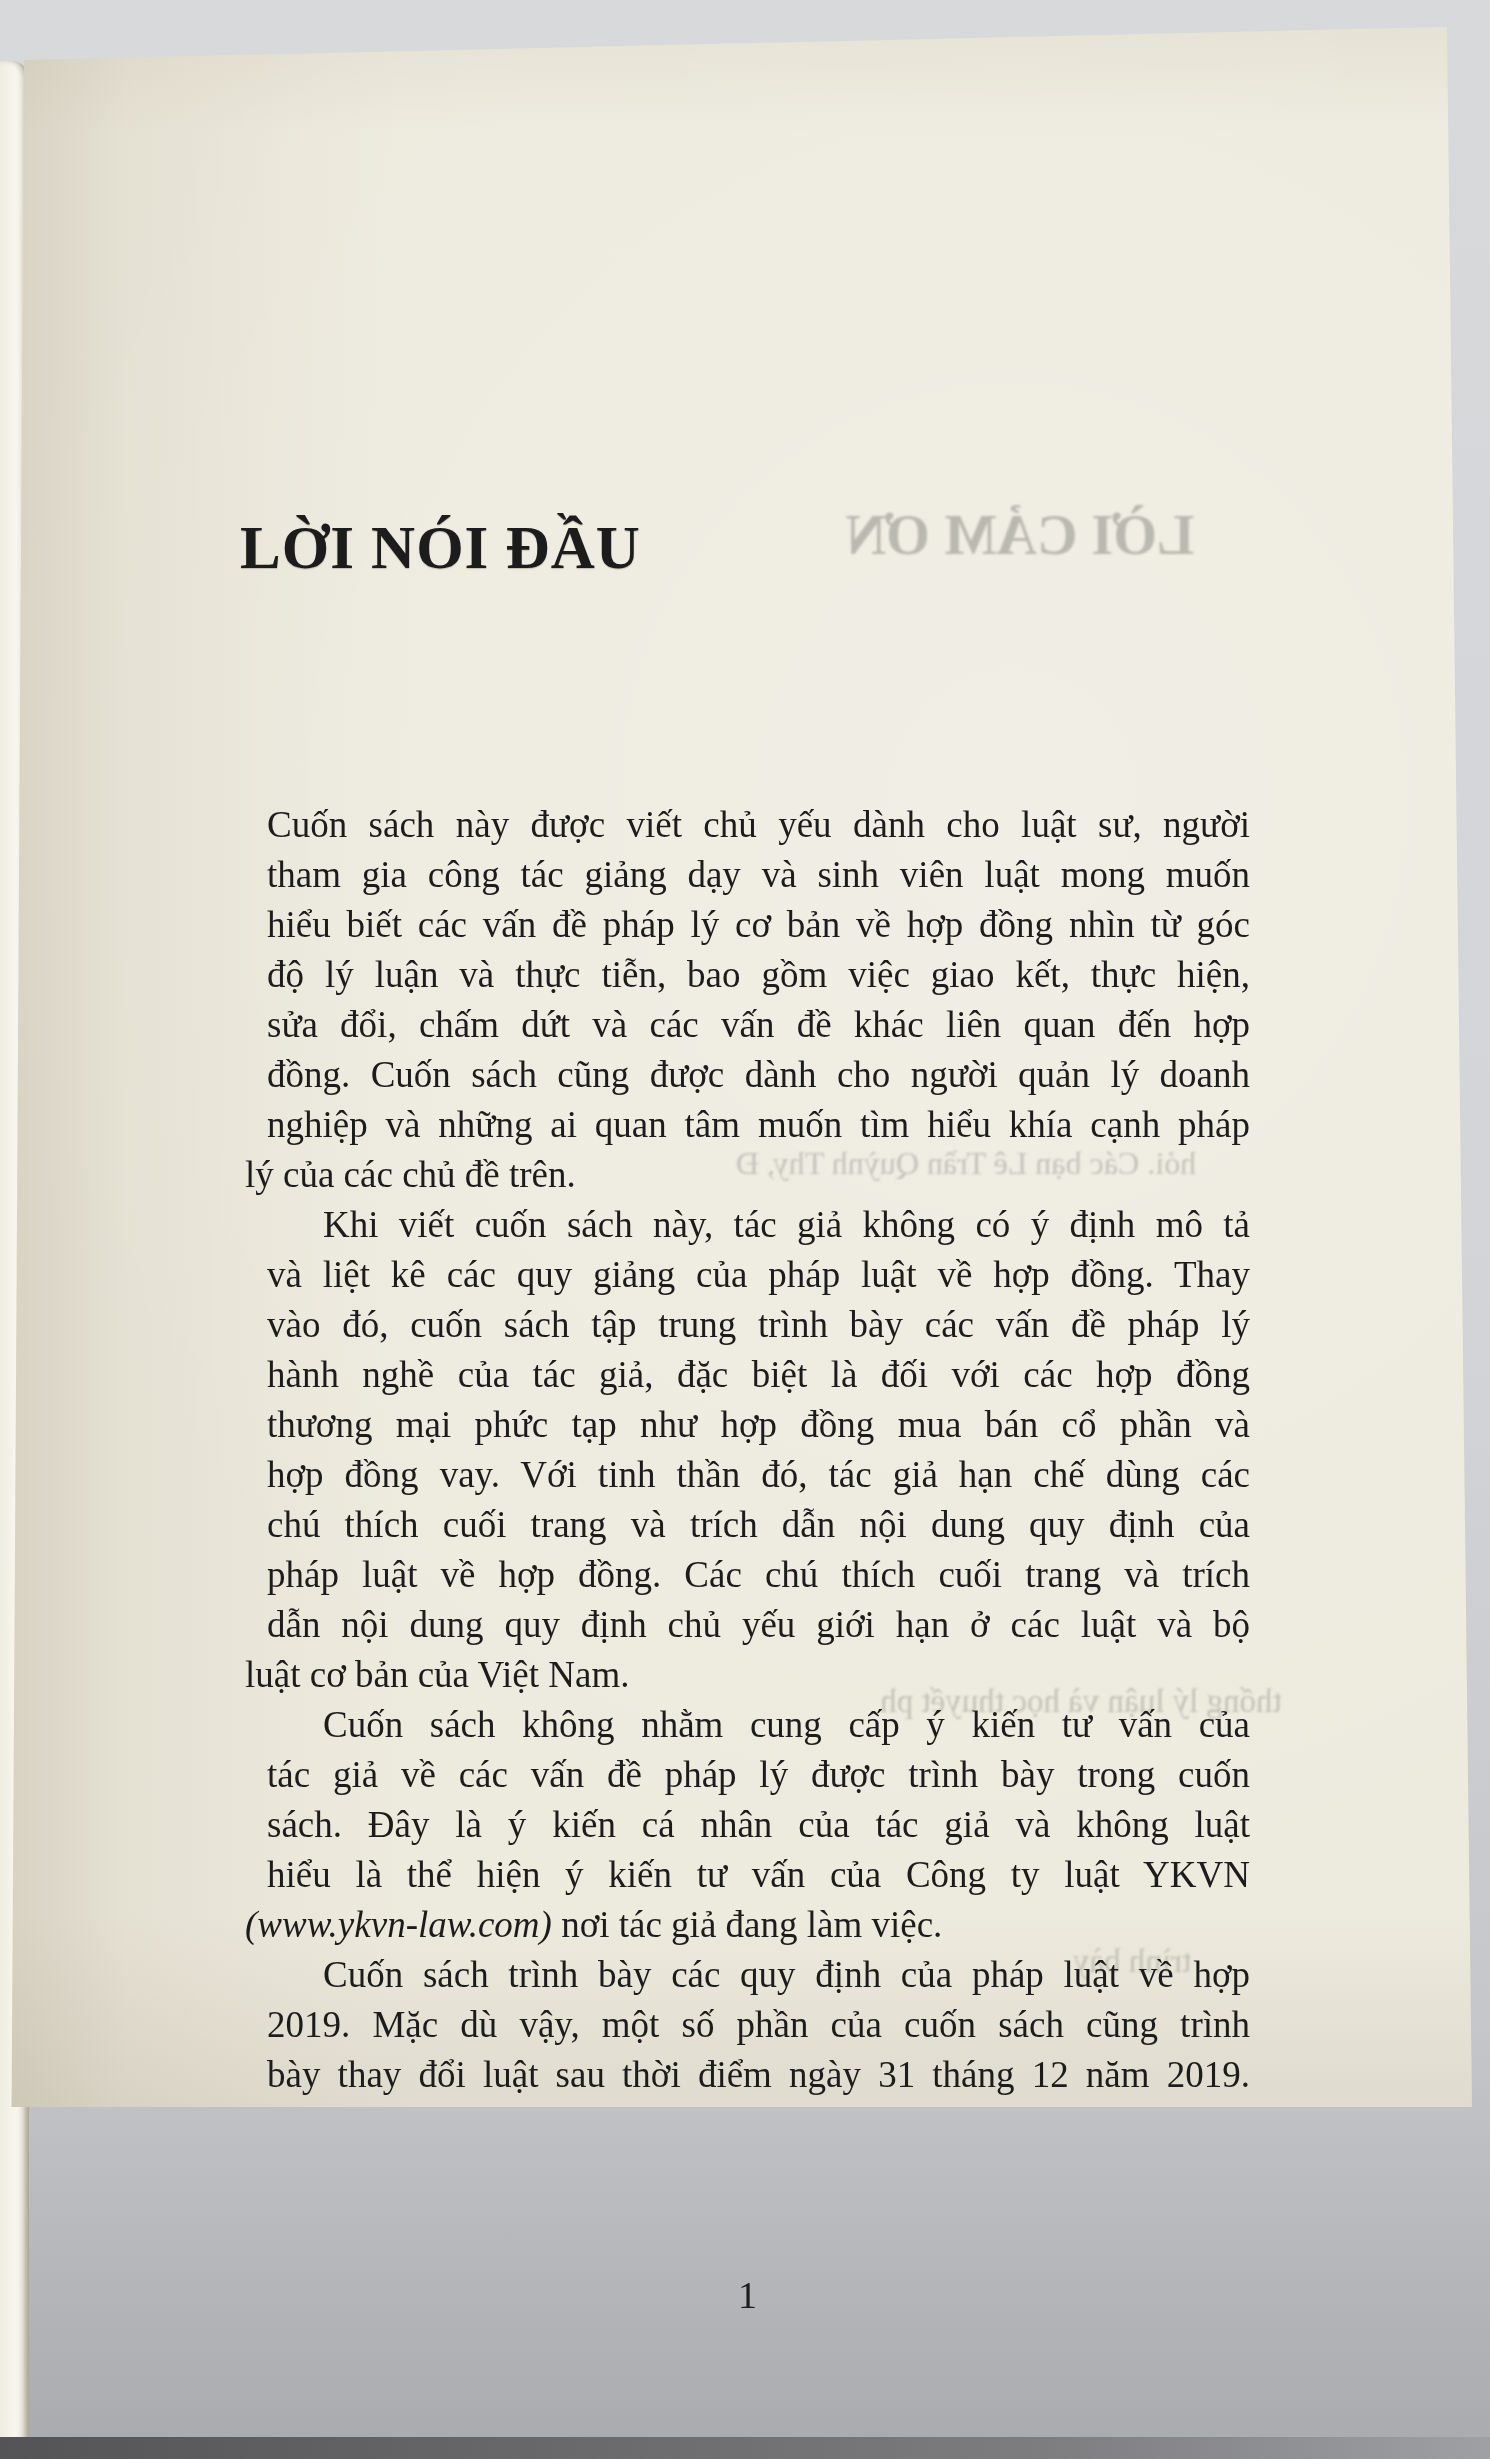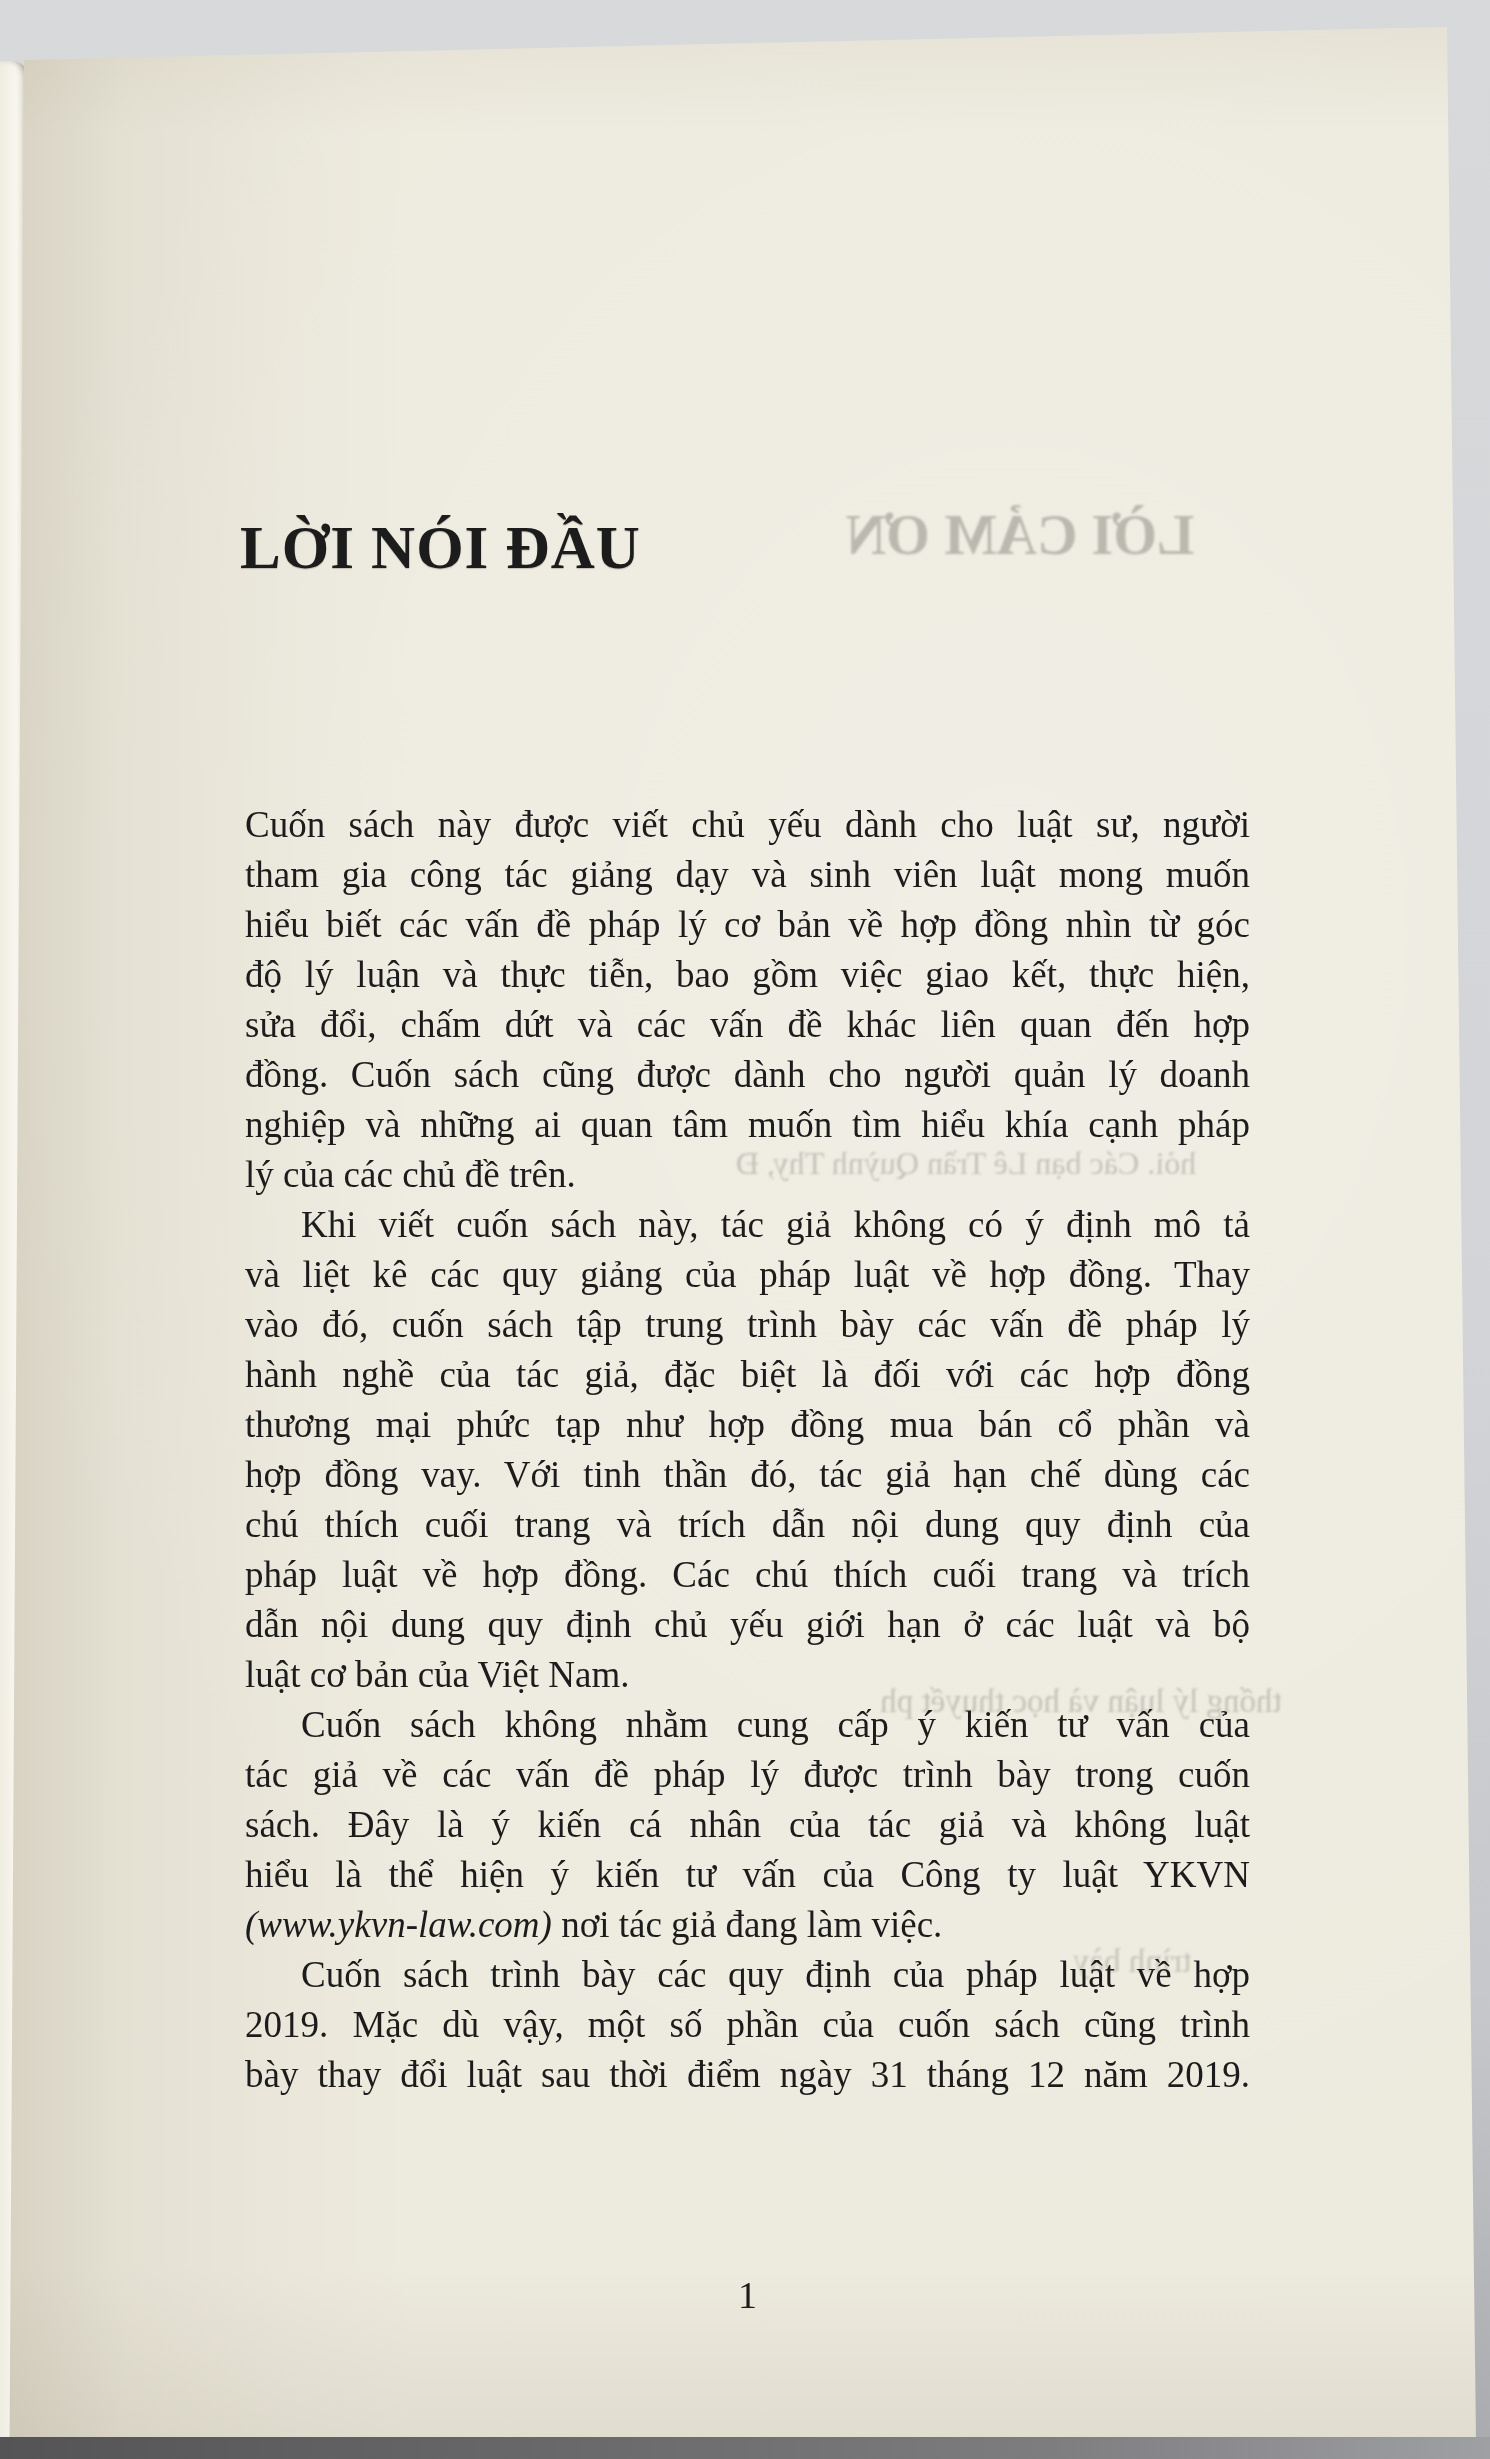--- a/index.html
+++ b/index.html
@@ -10,21 +10,21 @@
   }
   
   #stack-edge{
     position:absolute;left:0;top:61px;width:29px;height:2398px;
     background:linear-gradient(90deg,#efece1 0%,#f8f6ee 55%,#e8e5d8 100%);
     border-top-right-radius:17.3px;
     box-shadow:inset -6.7px 0 6.7px -2.9px rgba(95,88,70,.5);
   }
   
   #paper{
-    position:absolute;left:0;top:0;width:1490px;height:2459px;
+    position:absolute;left:0;top:0;width:1490px;height:2107px;
     clip-path:polygon(24px 60px,1447px 27px,1476px 2442px,9.6px 2437px);
     background:
       radial-gradient(120% 90% at 68% 38%,rgba(255,255,255,.22),transparent 60%),
       linear-gradient(90deg,rgba(150,140,112,.26) 0px,rgba(150,140,112,.10) 125px,rgba(150,140,112,.03) 288px,transparent 413px),
       linear-gradient(180deg,rgba(150,140,112,.12),transparent 134px),
       linear-gradient(0deg,rgba(120,110,88,.12),transparent 192px),
       var(--paper,#edeade);
   }
   
   #bottom-shadow{
@@ -48,21 +48,21 @@
   #ghost-frag-3{left:1007px;top:1943px;width:250px;font-size:33px;color:rgba(110,112,104,.30);text-align:center;}
   #body-text{
     position:absolute;left:245px;top:800px;width:1005px;
     font-size:37px;color:var(--ink,#1c1c1c);
   }
   .para{margin:0;}
   .line{
     height:50px;line-height:50px;overflow:hidden;
     text-align:left;white-space:nowrap;
   }
-  .line.just{white-space:normal;text-align:justify;text-align-last:justify;}
+  .line.just{white-space:normal;text-align:justify;text-align-last:justify;margin-left:22px;}
   .line.first{text-indent:56px;}
   .em{font-style:italic;text-align:right;}
   #page-number{
     position:absolute;left:245px;top:2273px;width:1005px;
     text-align:center;font-size:38px;color:var(--ink,#1c1c1c);
   }
 </style>
 </head>
 <body>
 

